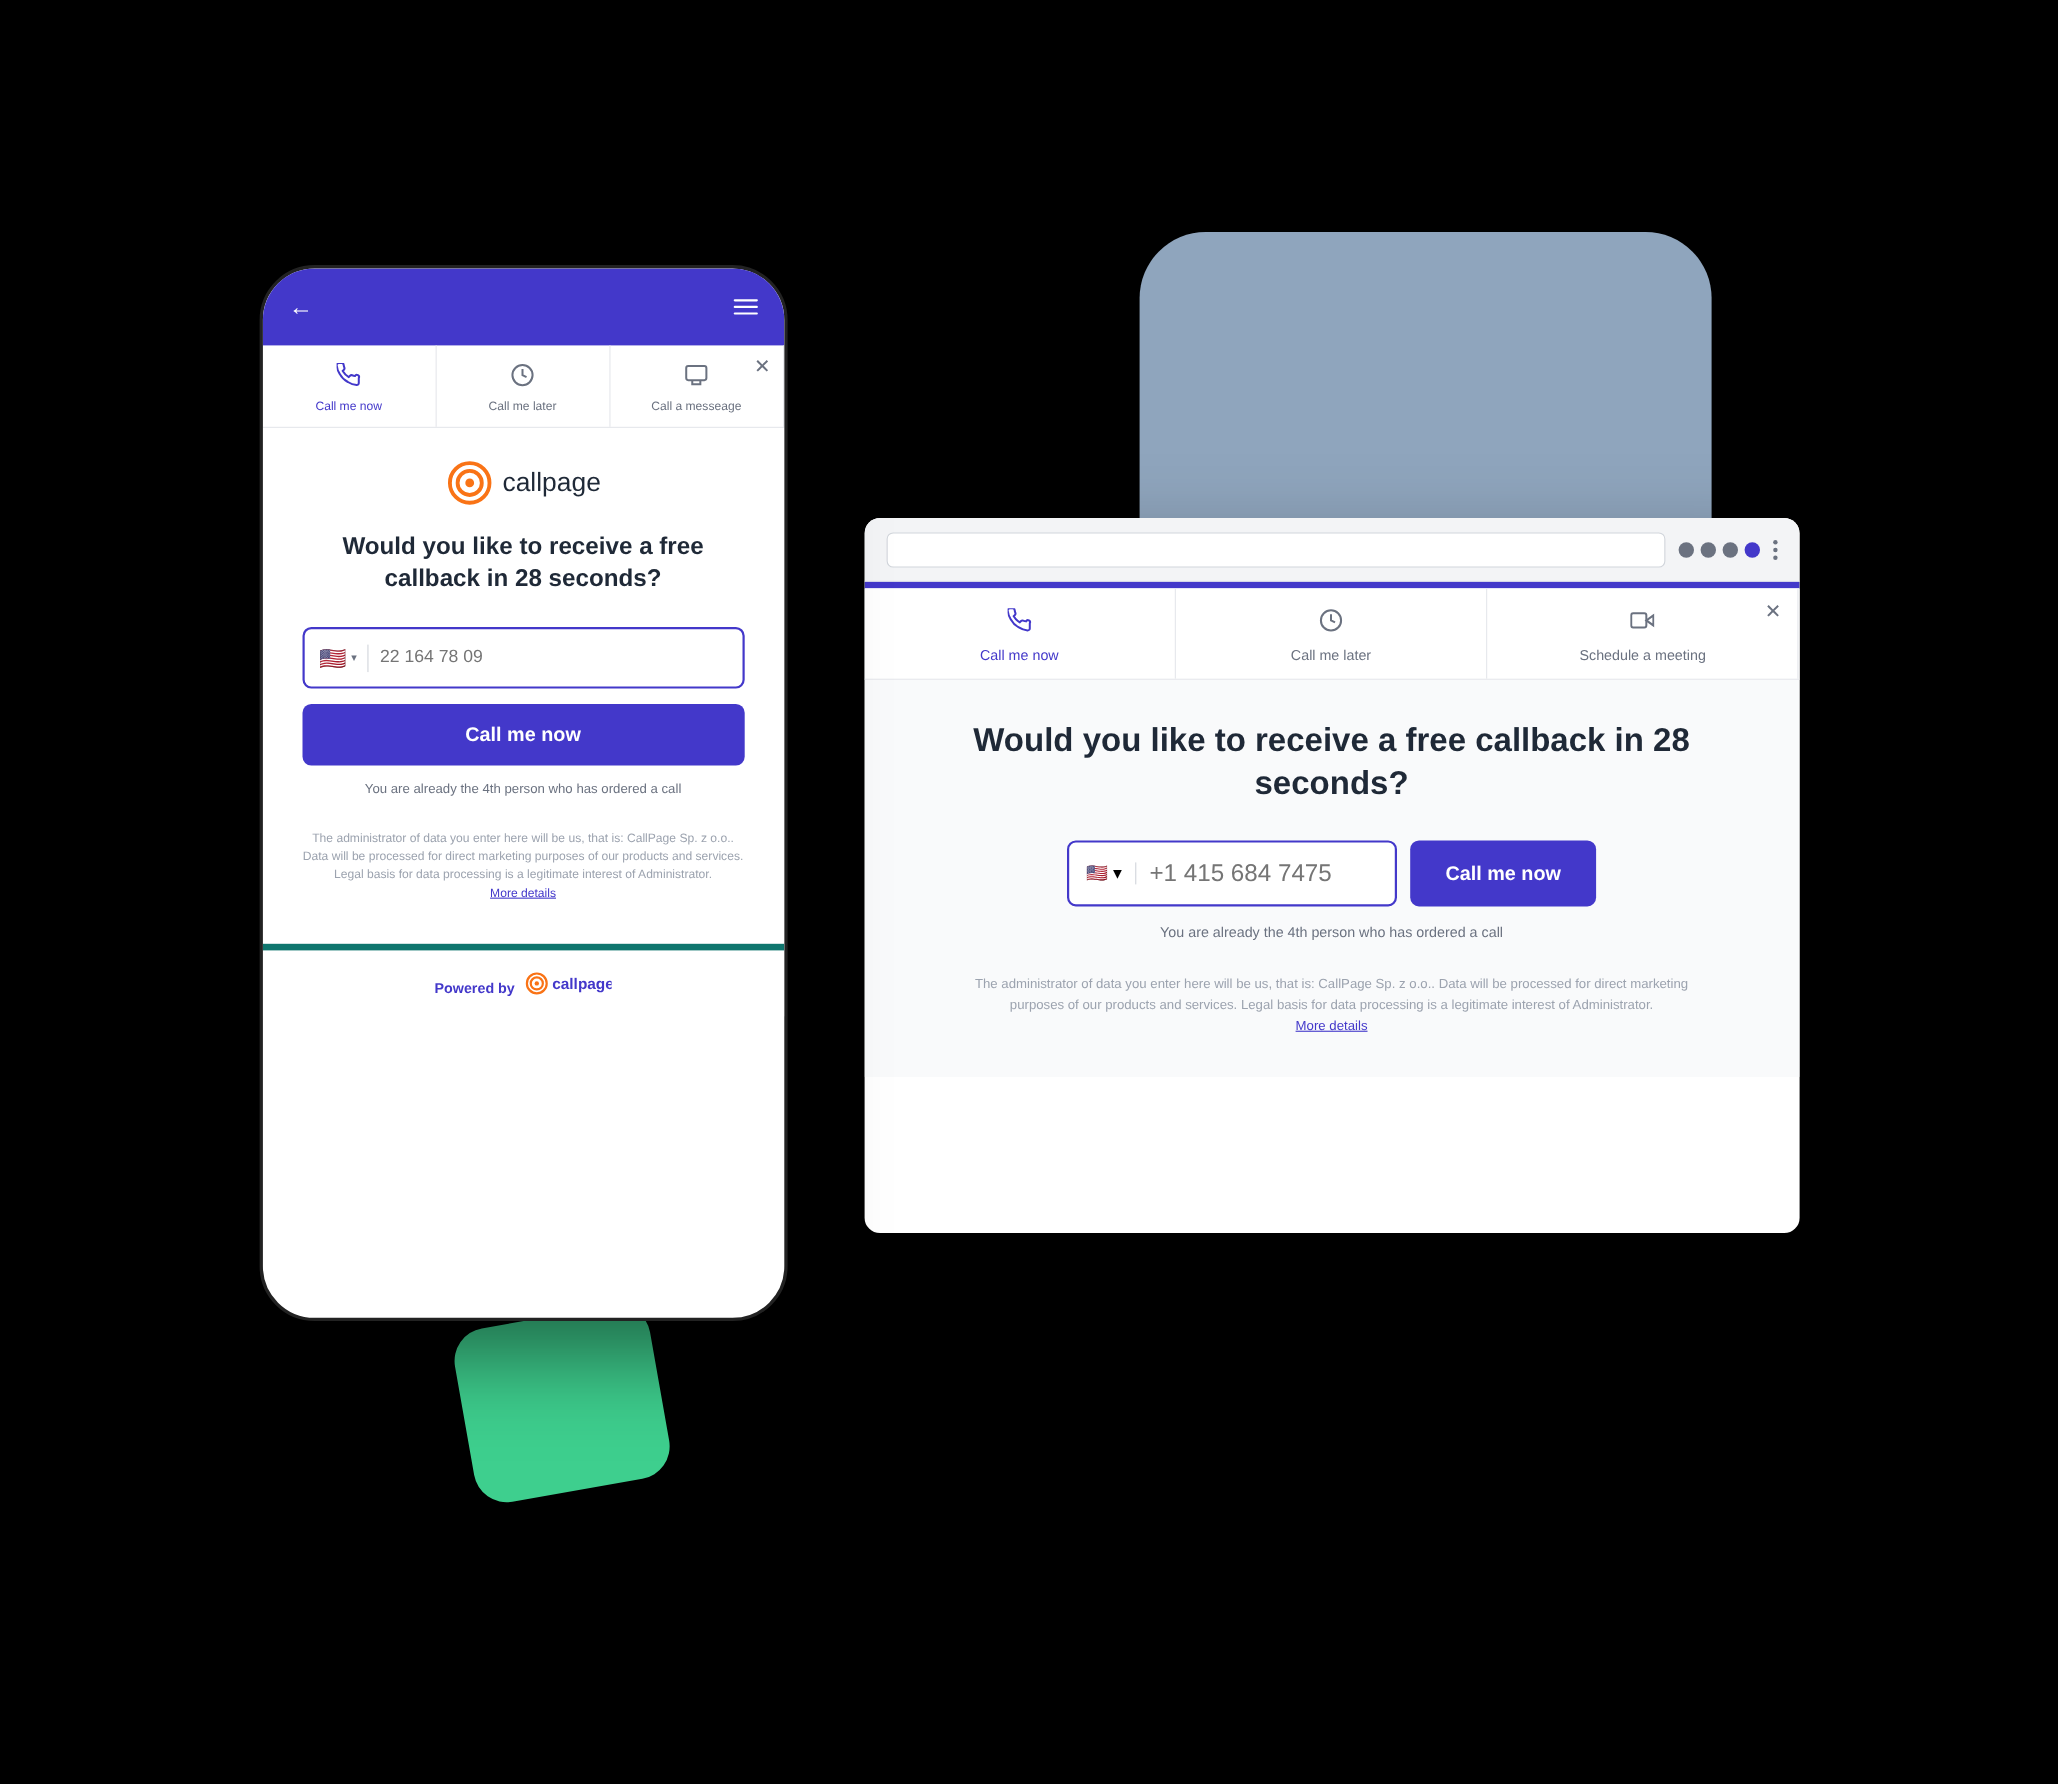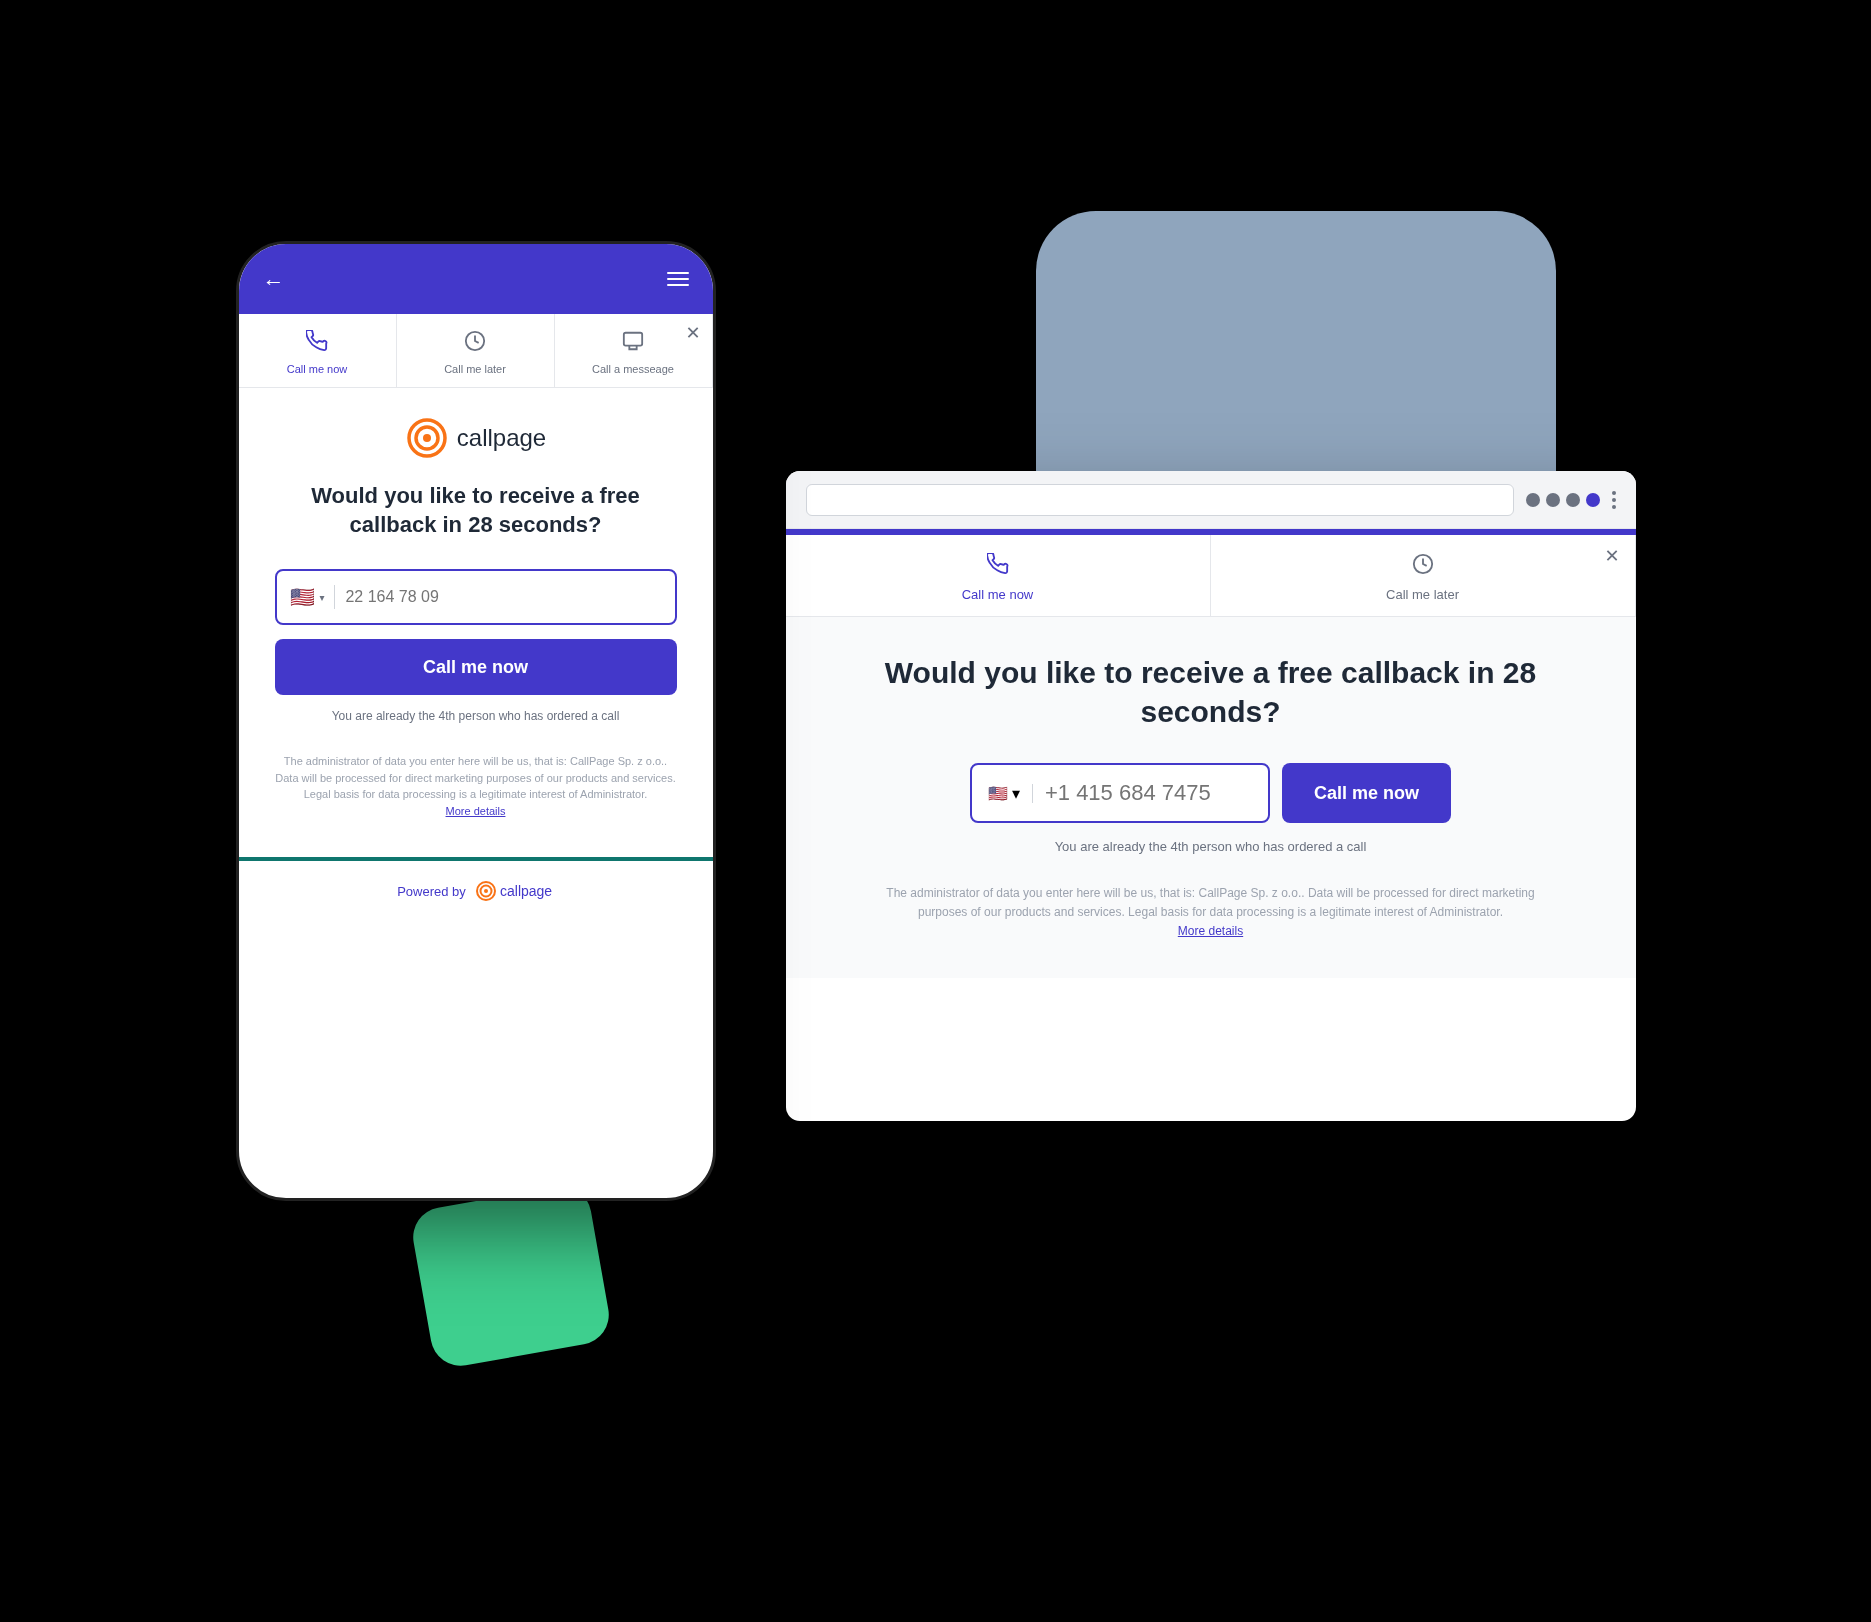--- a/index.html
+++ b/index.html
@@ -239,26 +239,27 @@
 
     .more-details-phone {
       color: #4338ca;
       font-size: 11px;
       text-decoration: underline;
       cursor: pointer;
     }
 
     .phone-footer {
       padding: 18px;
-      border-top: 4px solid #0f766e;
-      display: flex;
-      align-items: center;
+      border-top: 6px solid #0f766e;
+      display: flex;
+      align-items: flex-end;
       justify-content: center;
       gap: 8px;
       margin-top: 10px;
+      font-weight: bold;
     }
 
     .powered-by {
       font-size: 13px;
       color: #4338ca;
     }
 
     
     .browser {
       position: absolute;
@@ -591,20 +592,29 @@
         </div>
         <div class="widget-tab">
           <div class="tab-icon">
             <svg class="icon-svg" viewBox="0 0 24 24" fill="none" stroke="#6b7280" stroke-width="2">
               <circle cx="12" cy="12" r="10"></circle>
               <polyline points="12 6 12 12 16 14"></polyline>
             </svg>
           </div>
           <span>Call me later</span>
         </div>
+        <div class="widget-tab">
+          <div class="tab-icon">
+            <svg class="icon-svg" viewBox="0 0 24 24" fill="none" stroke="#6b7280" stroke-width="2">
+              <polygon points="23 7 16 12 23 17 23 7"></polygon>
+              <rect x="1" y="5" width="15" height="14" rx="2"></rect>
+            </svg>
+          </div>
+          <span>Schedule a meeting</span>
+        </div>
         <div class="widget-close-btn">✕</div>
       </div>
 
       <div class="widget-main">
         <h1 class="widget-headline">Would you like to receive a free callback in 28 seconds?</h1>
 
         <div class="widget-input-row">
           <div class="widget-phone-input">
             <div class="widget-flag-selector">
               <span>🇺🇸</span>

